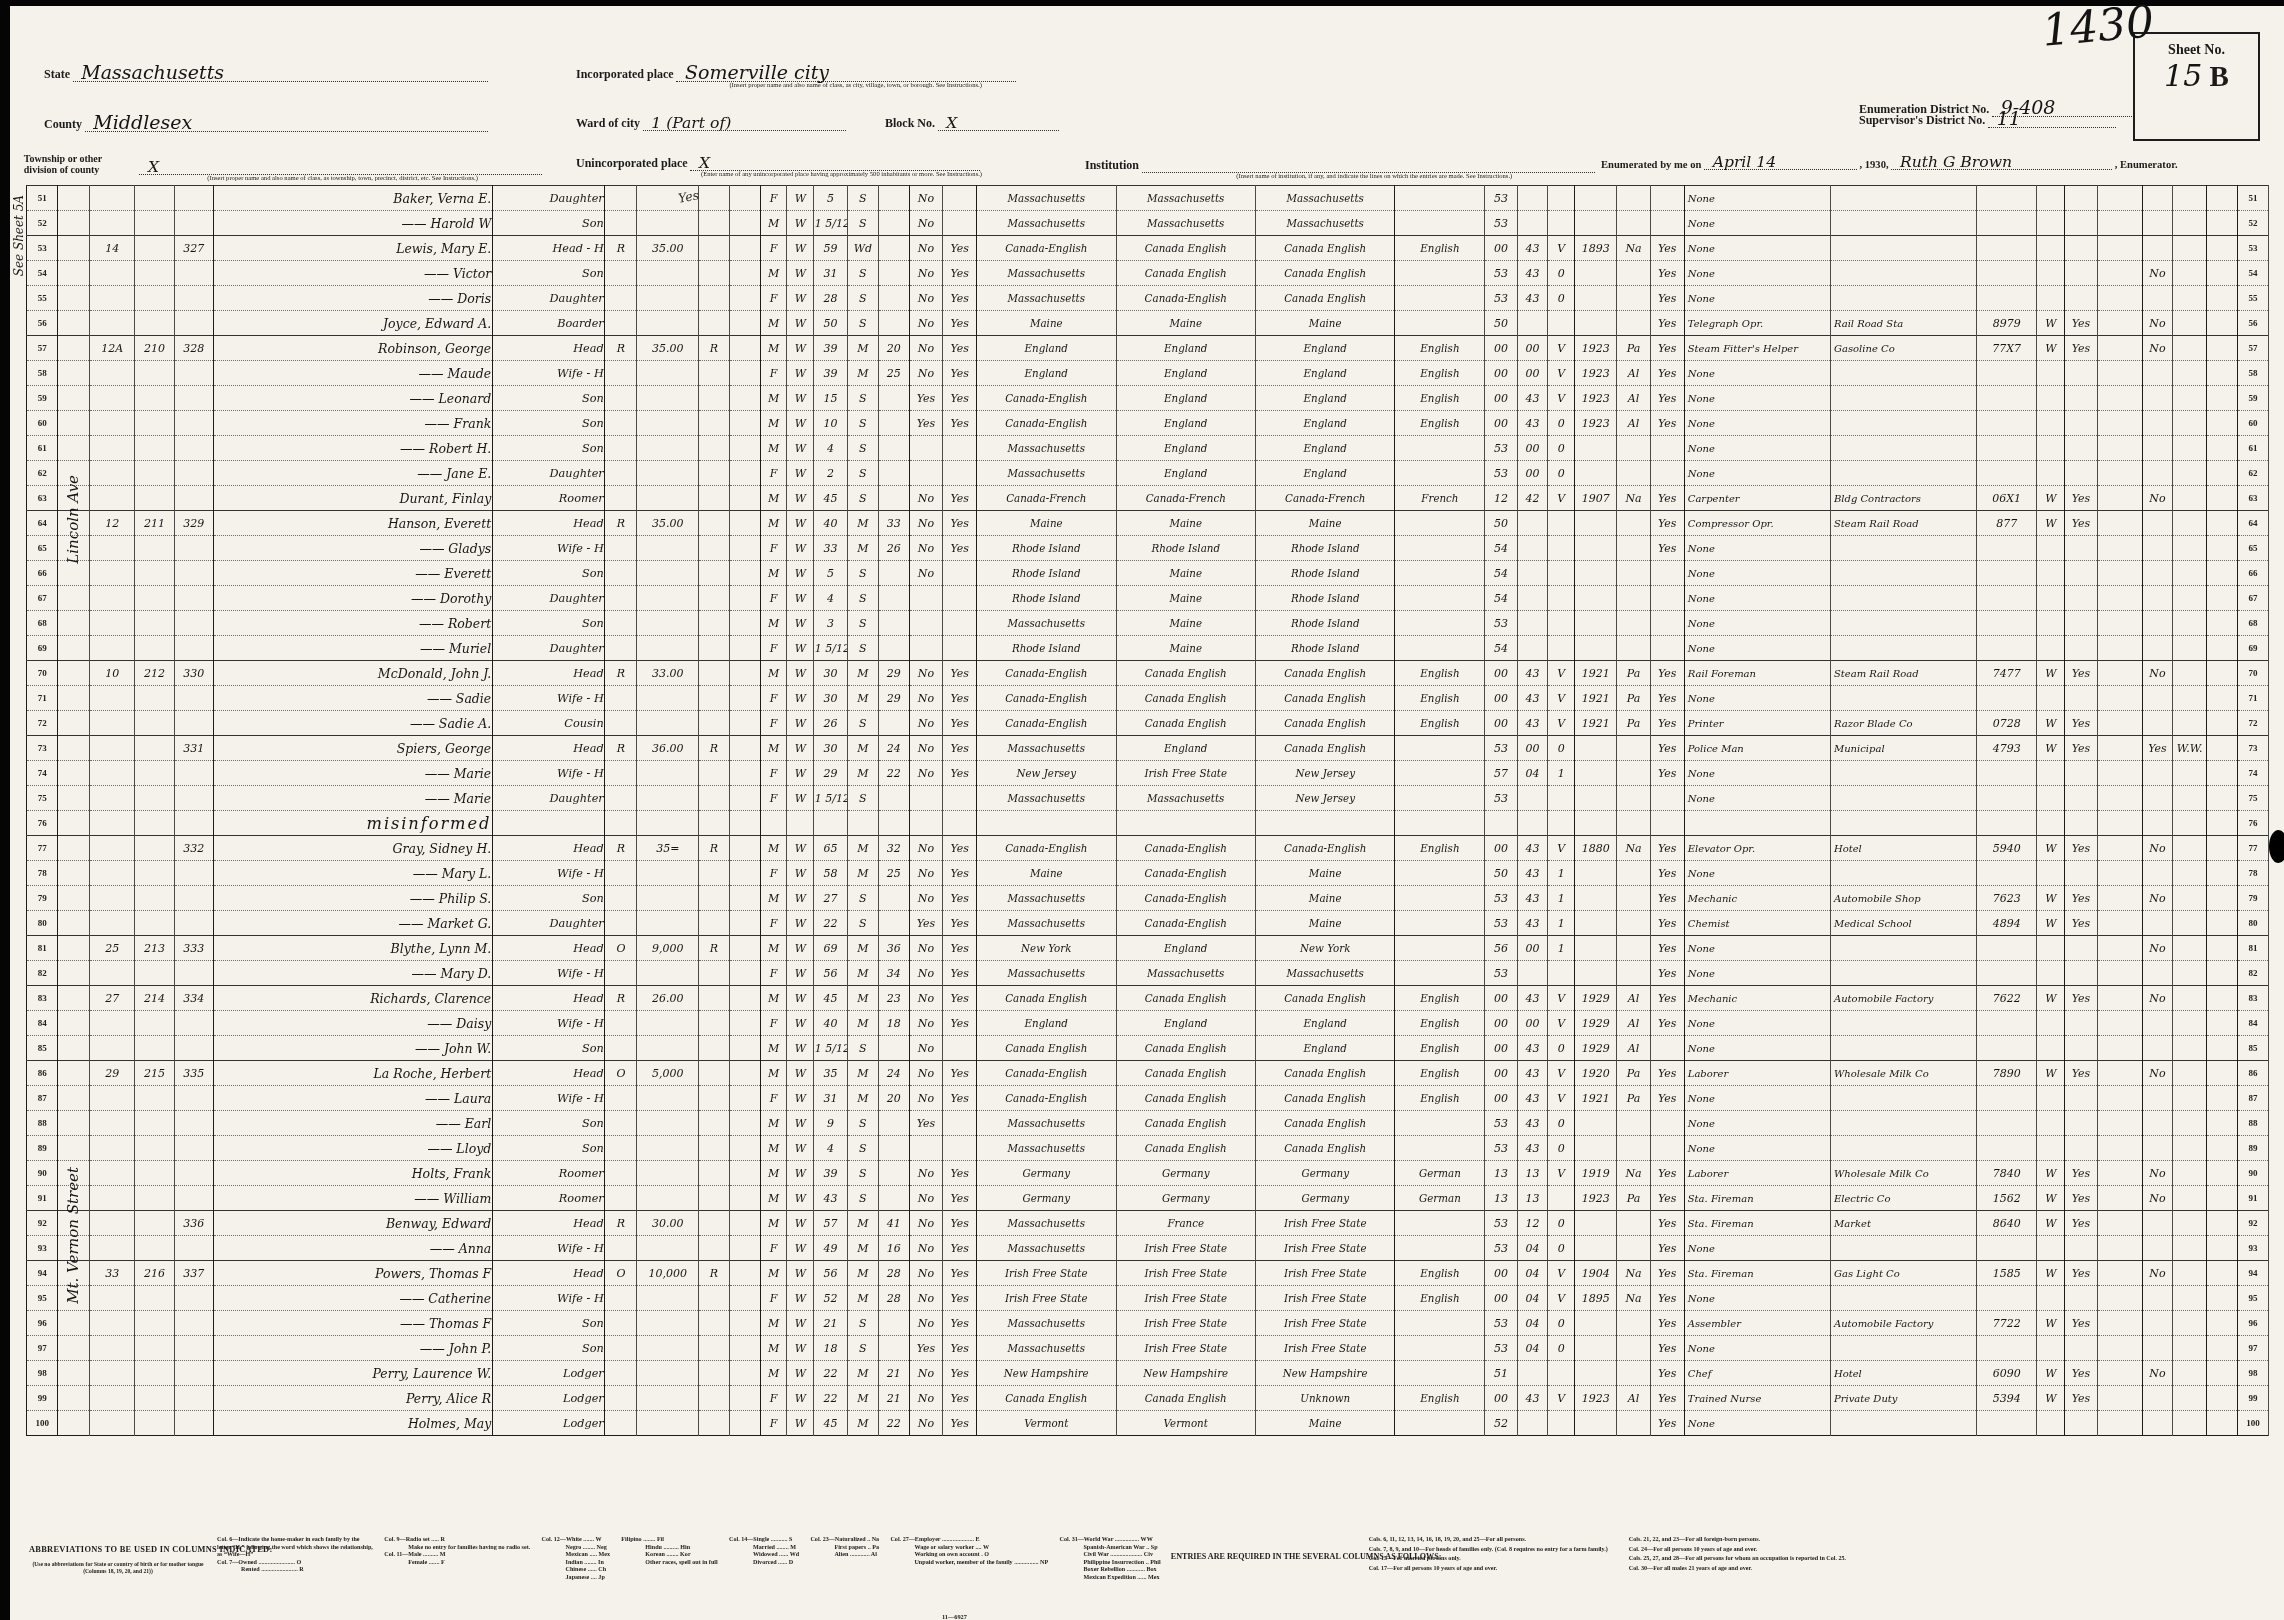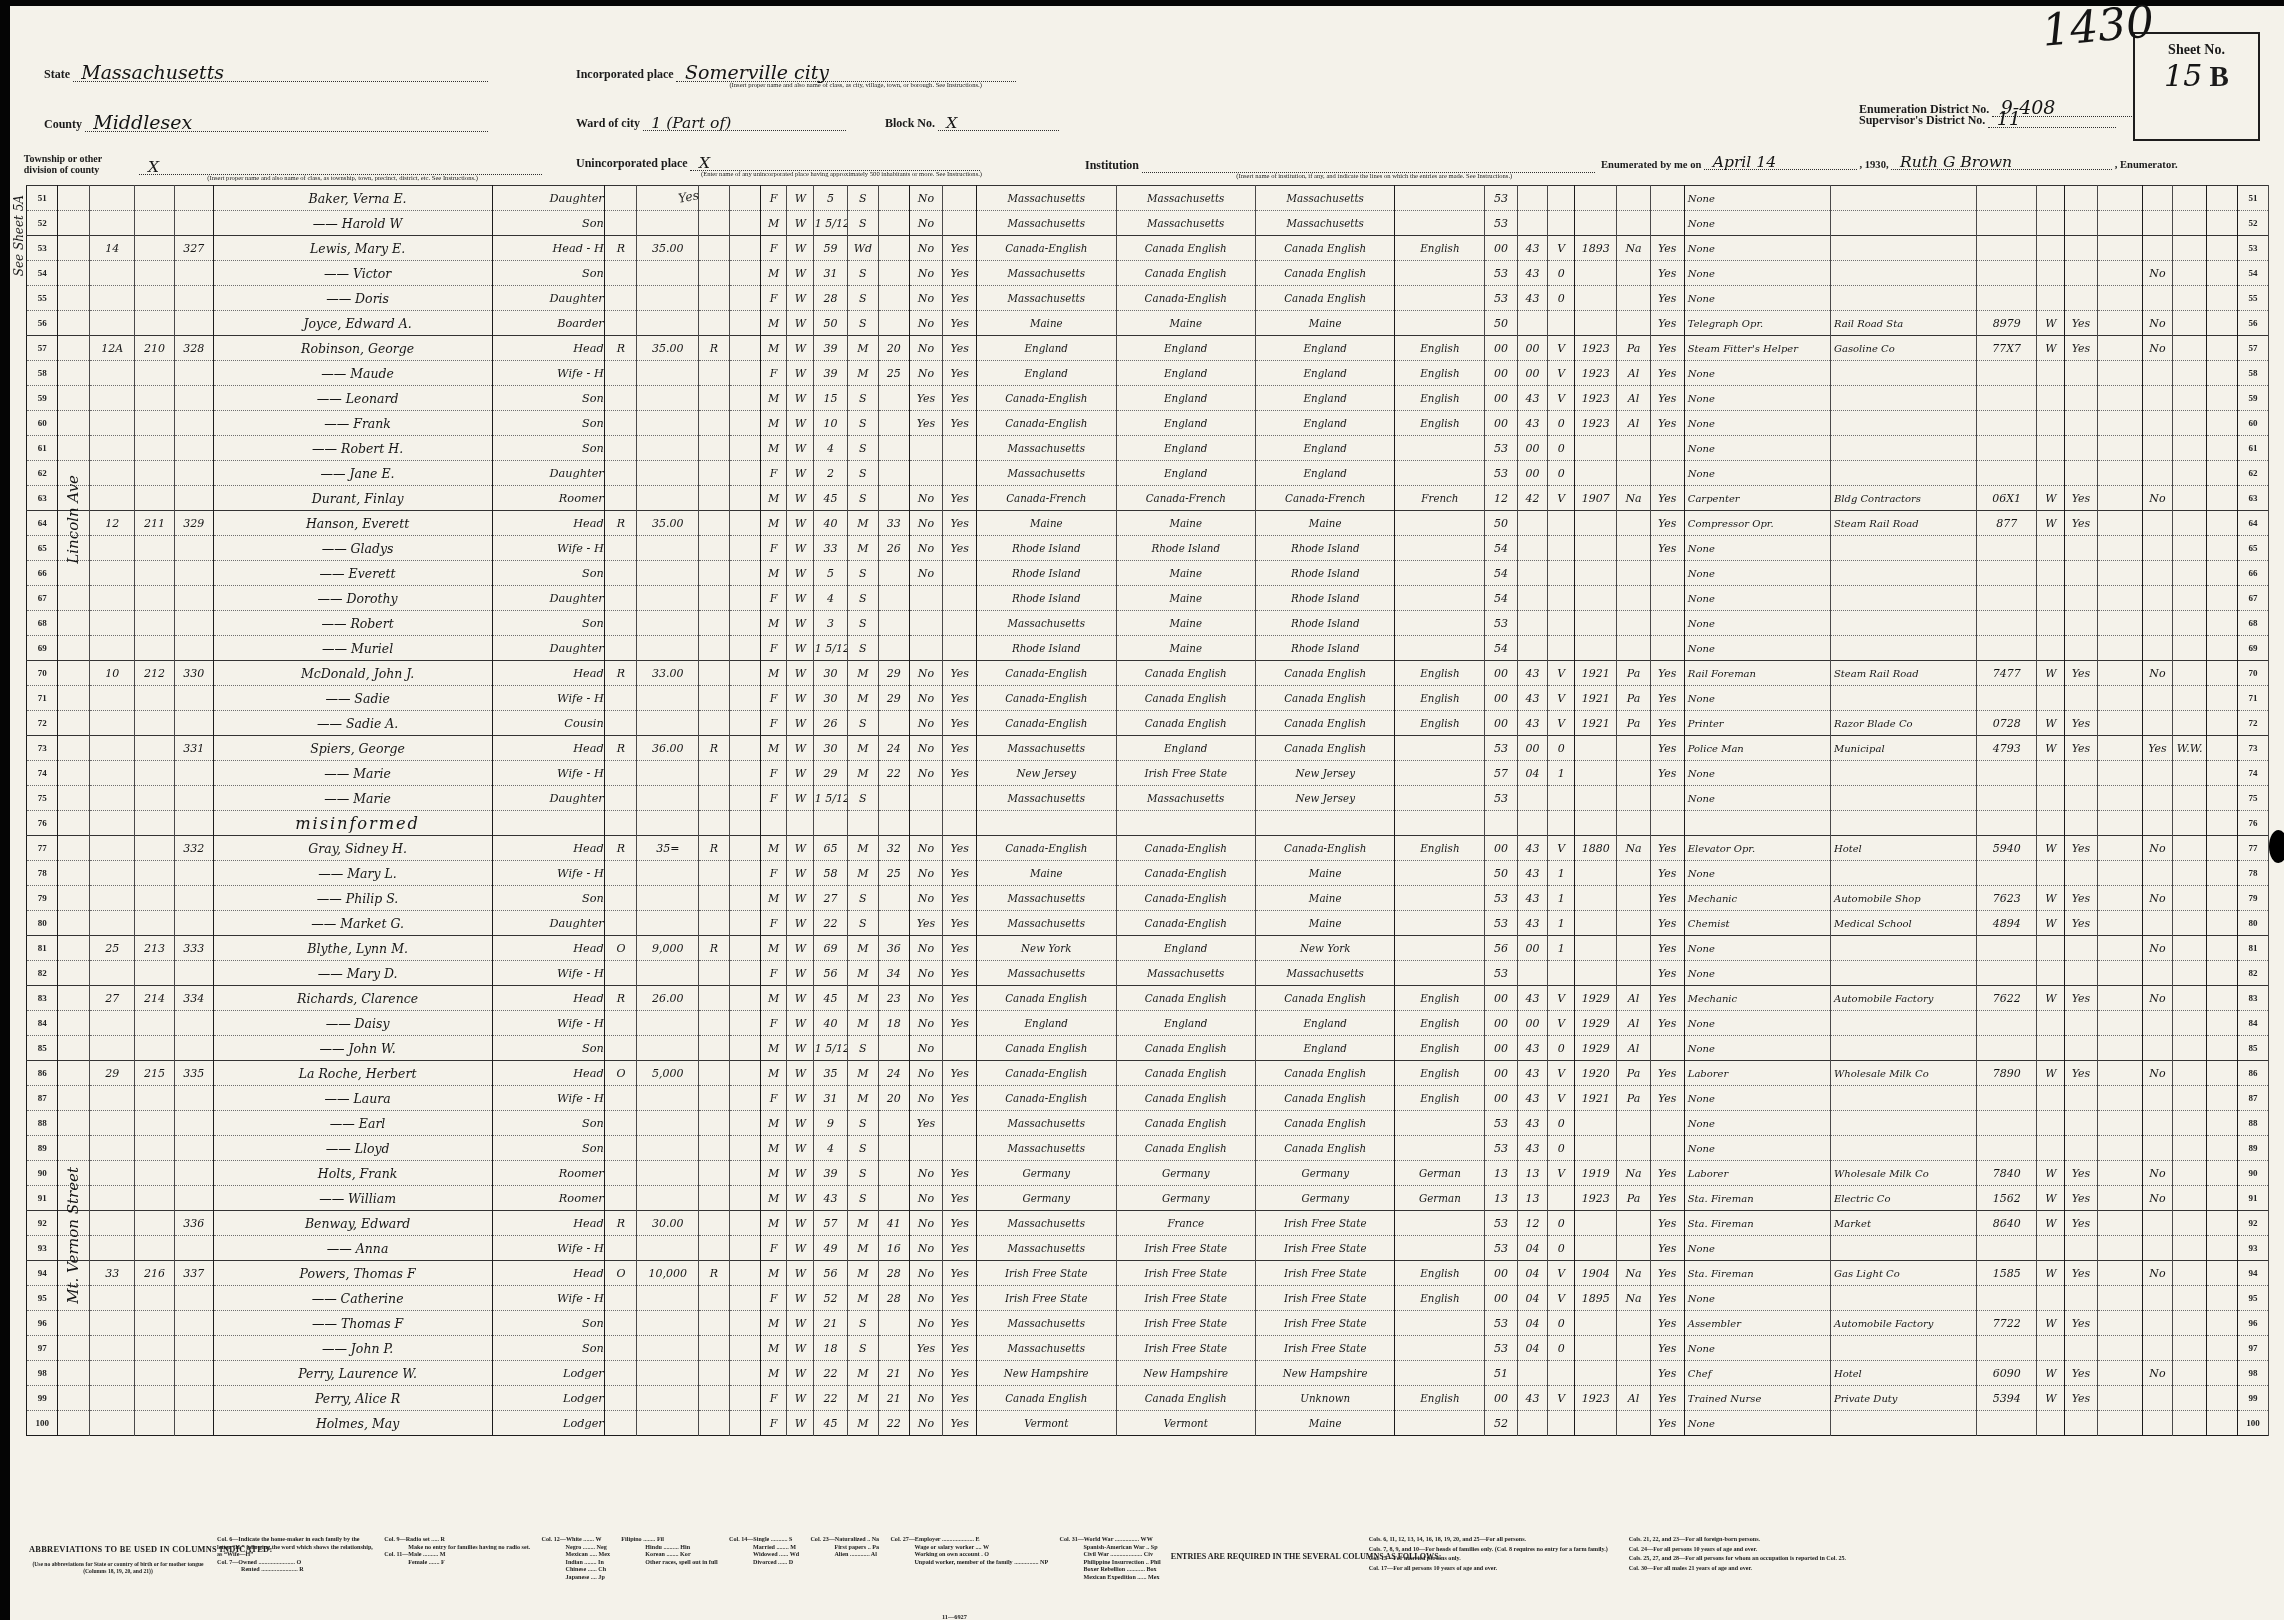--- a/index.html
+++ b/index.html
@@ -32,21 +32,21 @@
   .twrap{position:absolute;left:16.3px;top:179px;right:15px;}
   table{border-collapse:collapse;table-layout:fixed;width:100%;}
   th,td{border-right:0.6px solid #4a4a4a;border-left:none;padding:0 0.6px;overflow:hidden;}
   table{border:1.6px solid #1c1c1c;}
   .hv{border-right:1.5px solid #1c1c1c !important;}
   tbody td{height:24px;border-bottom:0.6px dotted #6e6e6e;text-align:center;
            font-family:"DejaVu Serif", serif;font-style:italic;font-size:11px;color:#151515;
            white-space:nowrap;}
   tbody tr.fs td{border-top:1.1px solid #333;}
   tbody td.num{font-family:"Liberation Serif", serif;font-style:normal;font-weight:bold;font-size:9px;color:#222;}
-  tbody td.nm{text-align:center;padding-left:10px;font-size:12.5px;overflow:visible;}
+  tbody td.nm{text-align:right;padding-left:10px;font-size:12.5px;overflow:visible;}
   tbody td.rl{text-align:right;padding-left:0;font-size:11.3px;}
   tbody td.oc{text-align:left;padding-left:3.1px;font-size:10px;overflow:visible;}
   tbody td.pob{font-size:10.3px;}
   tbody td.mis{font-size:16.3px;letter-spacing:1.9px;overflow:visible;}
   .street-label{position:absolute;display:flex;align-items:center;justify-content:center;pointer-events:none;}
   .street-label span{writing-mode:vertical-rl;transform:rotate(180deg);
        font-family:"DejaVu Serif", serif;font-style:italic;font-size:15px;color:#151515;white-space:nowrap;}
   .margin-note{position:absolute;left:-15px;width:15px;display:flex;align-items:center;justify-content:center;}
   .margin-note span{writing-mode:vertical-rl;transform:rotate(180deg);
        font-family:"DejaVu Serif", serif;font-style:italic;font-size:12px;white-space:nowrap;}

